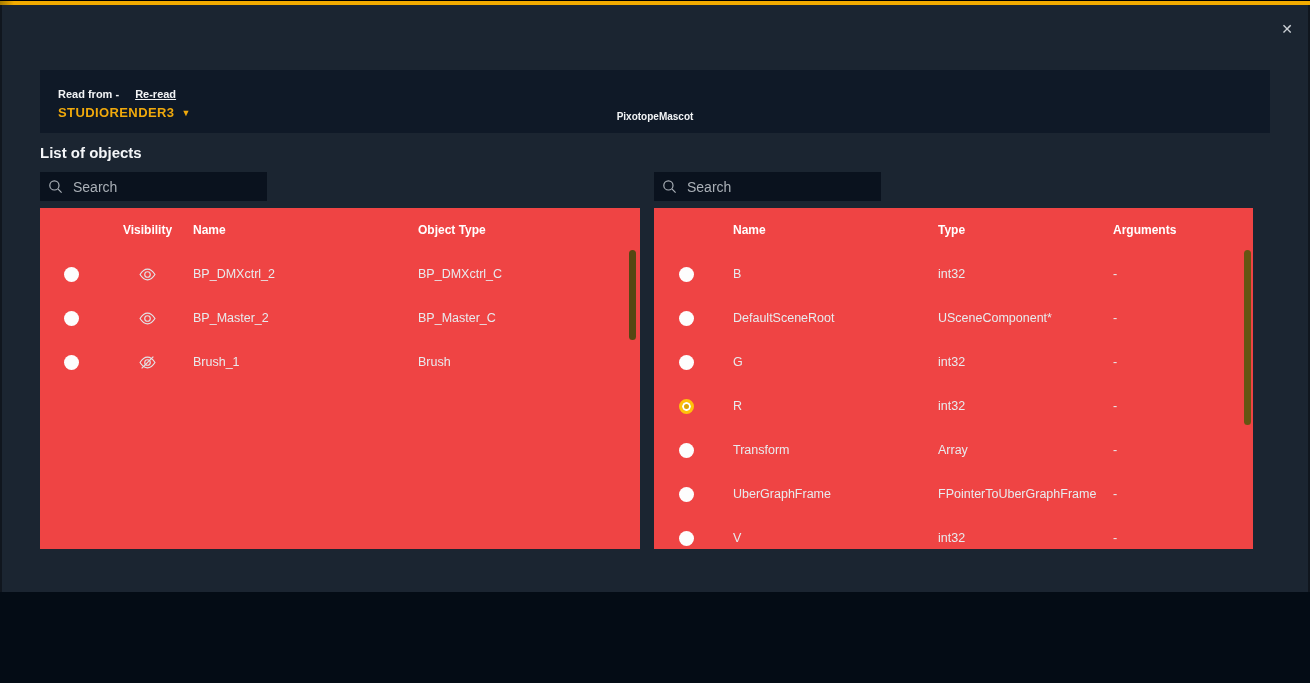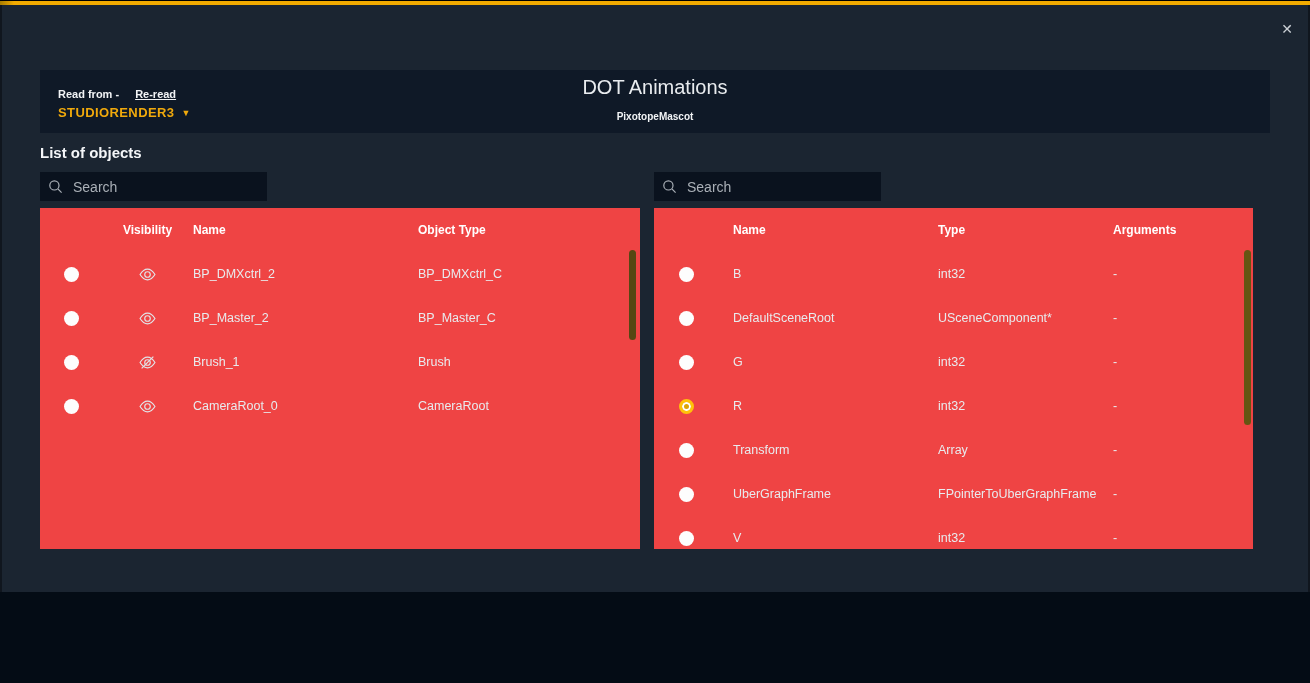--- a/index.html
+++ b/index.html
@@ -77,21 +77,20 @@
 
   <div class="close-btn">✕</div>
 
   <div class="header-band">
     <div class="read-row">
       <span>Read from -</span><span class="reread-link">Re-read</span>
     </div>
     <div class="source-row">
       <span>STUDIORENDER3</span><span class="tri">▼</span>
     </div>
-    <div class="band-title">DOT Animations</div>
     <div class="band-subtitle">PixotopeMascot</div>
   </div>
 
   <div class="panel-heading heading-objects">List of objects</div>
 
   <div class="search-box search-objects">
     <svg width="15" height="15" viewBox="0 0 15 15">
       <circle cx="6.4" cy="6.4" r="4.6" fill="none" stroke="#aab0b7" stroke-width="1.2"></circle>
       <line x1="9.9" y1="9.9" x2="13.6" y2="13.6" stroke="#aab0b7" stroke-width="1.2"></line>
     </svg>
@@ -150,32 +149,20 @@
           <svg width="17" height="13" viewBox="0 0 16 12">
             <path d="M1 6 C3.5 2 6 1 8 1 C10 1 12.5 2 15 6 C12.5 10 10 11 8 11 C6 11 3.5 10 1 6 Z" fill="none" stroke="#e1e5e9" stroke-width="1.1"></path>
             <circle cx="8" cy="6" r="2.6" fill="none" stroke="#e1e5e9" stroke-width="1.1"></circle>
             <line x1="2.5" y1="11.5" x2="13.5" y2="0.5" stroke="#e1e5e9" stroke-width="1.1"></line>
           </svg>
         </span>
         <span>Brush_1</span>
         <span>Brush</span>
       </div>
 
-      <div class="trow">
-        <span class="radio c-center"></span>
-        <span class="eye c-center">
-          <svg width="17" height="13" viewBox="0 0 16 12">
-            <path d="M1 6 C3.5 2 6 1 8 1 C10 1 12.5 2 15 6 C12.5 10 10 11 8 11 C6 11 3.5 10 1 6 Z" fill="none" stroke="#e1e5e9" stroke-width="1.1"></path>
-            <circle cx="8" cy="6" r="2.6" fill="none" stroke="#e1e5e9" stroke-width="1.1"></circle>
-          </svg>
-        </span>
-
-        <span>CameraRoot_0</span>
-        <span>CameraRoot</span>
-      </div>
     </div>
 
   <div class="table table-props">
     <div class="trow thead">
       <span></span>
       <span class="cell">Name</span>
       <span class="cell">Type</span>
       <span class="cell">Arguments</span>
     </div>
 

